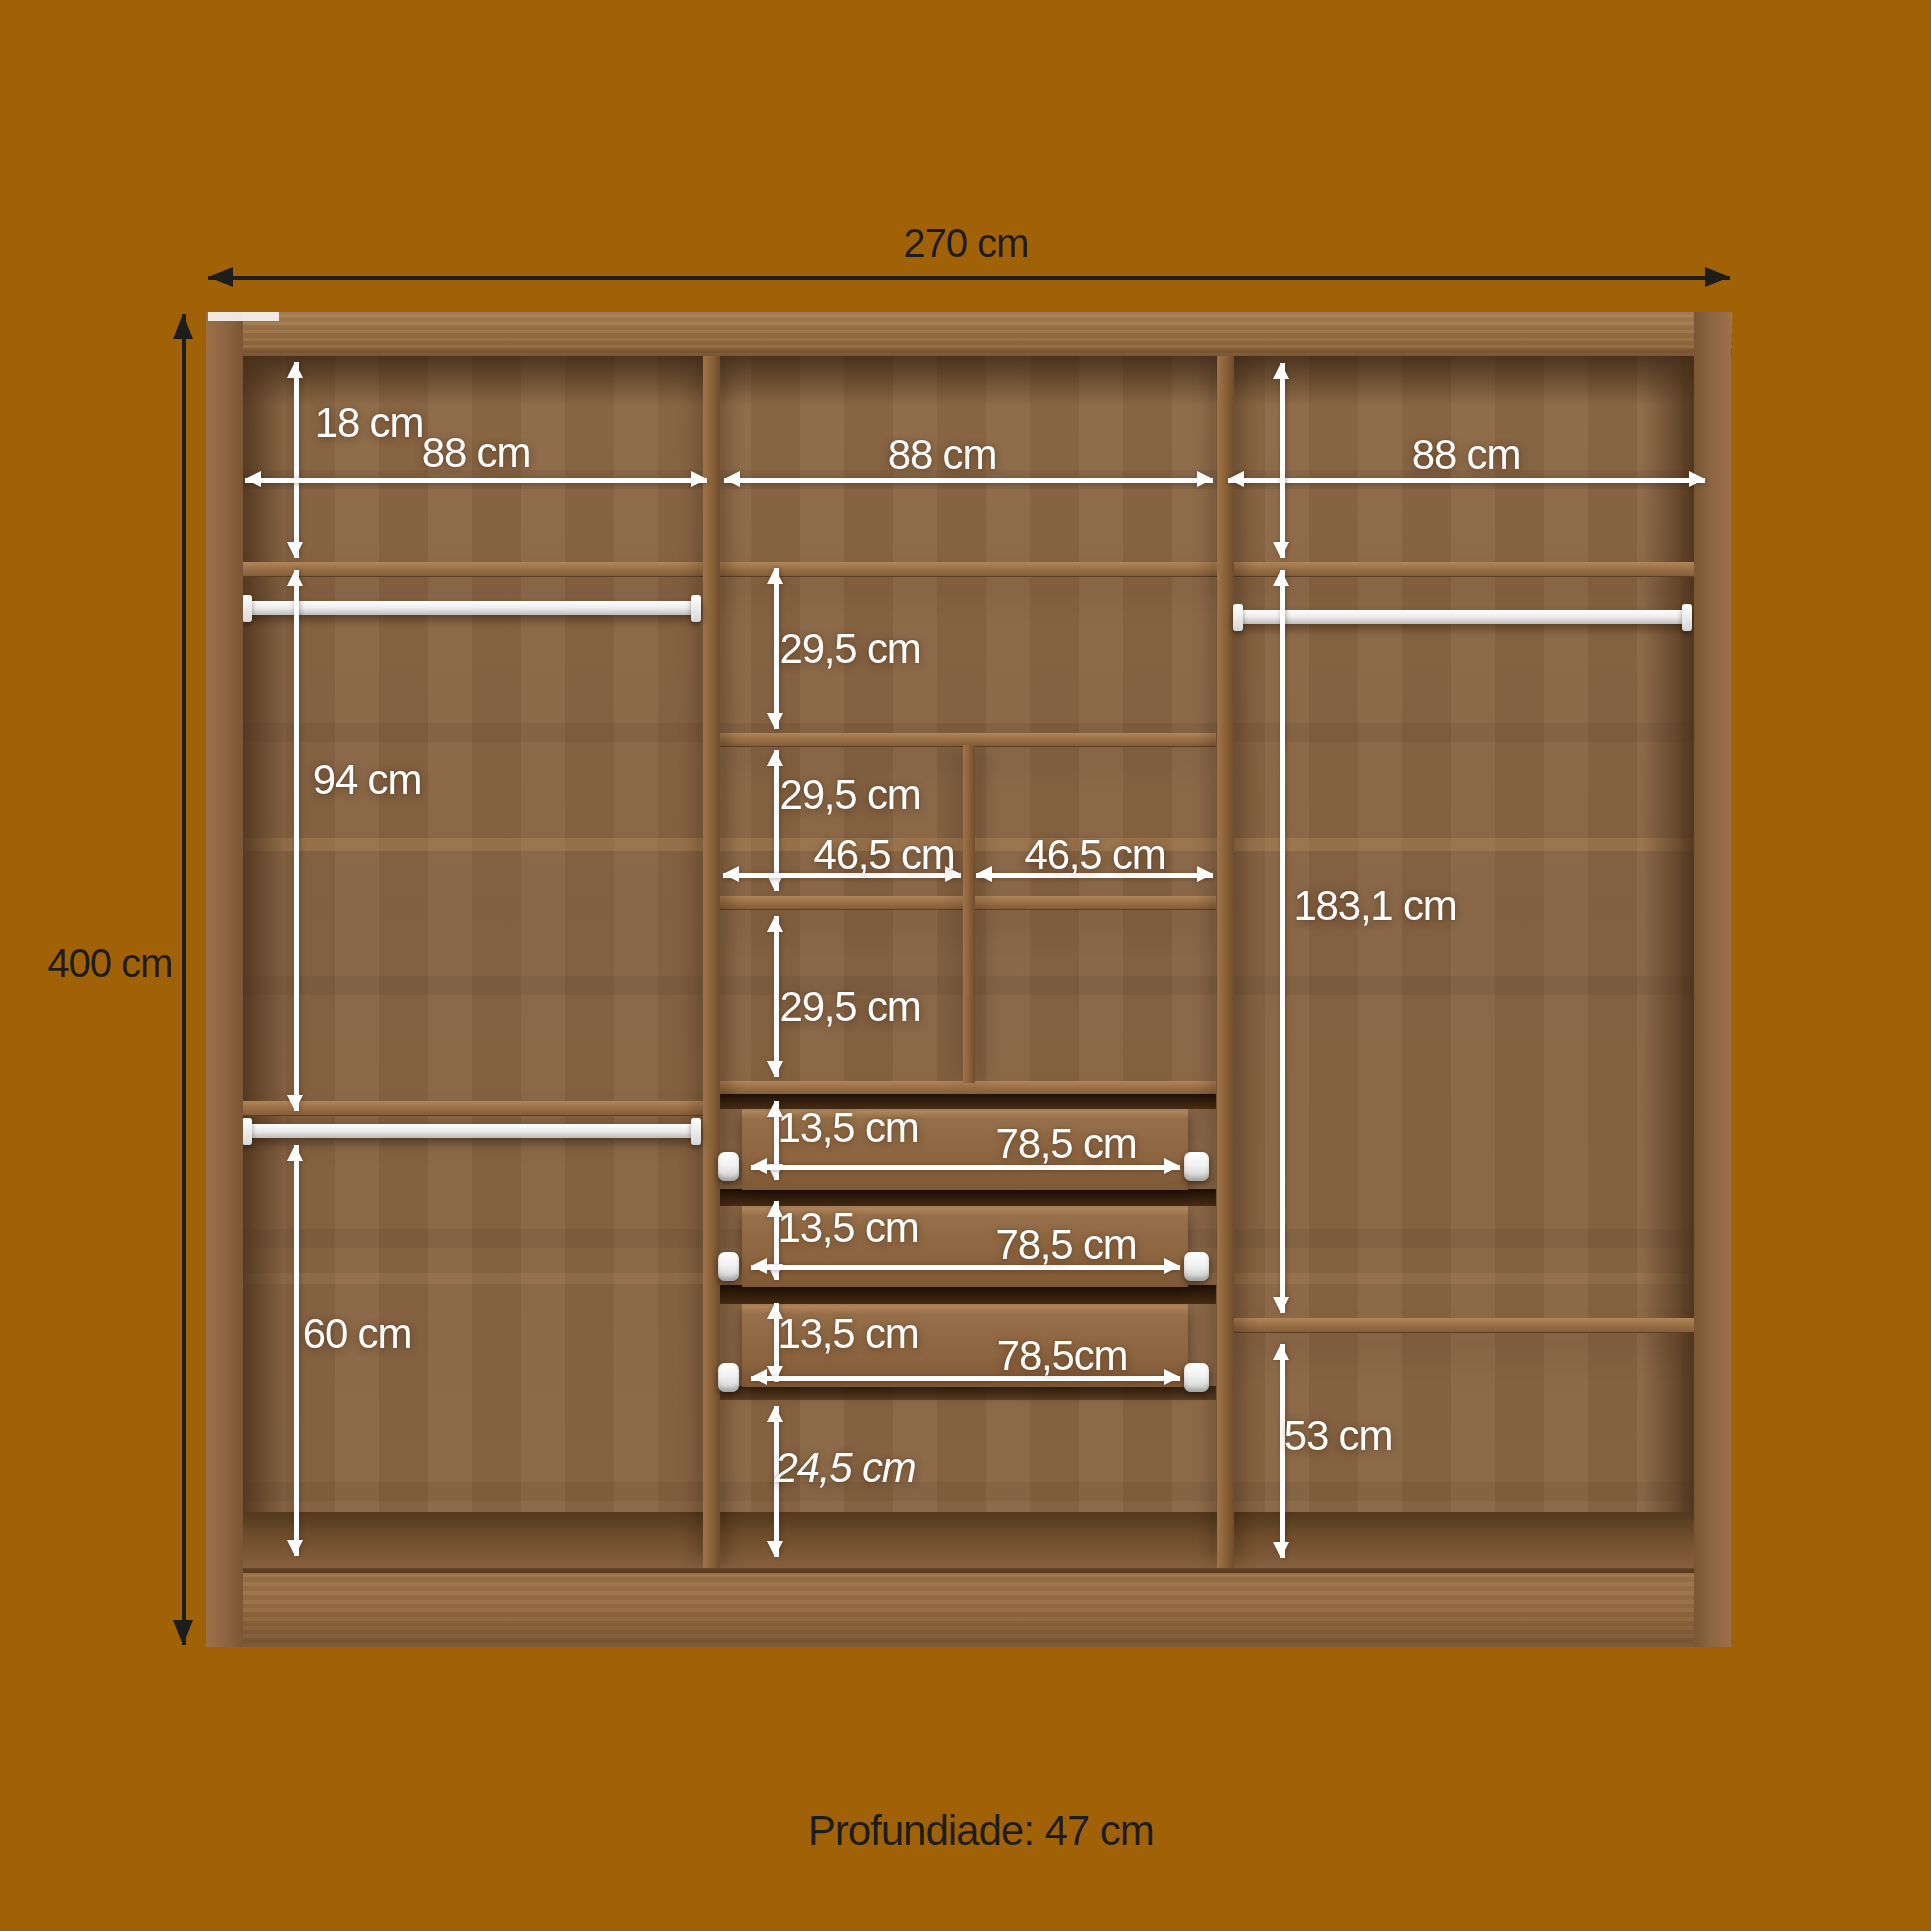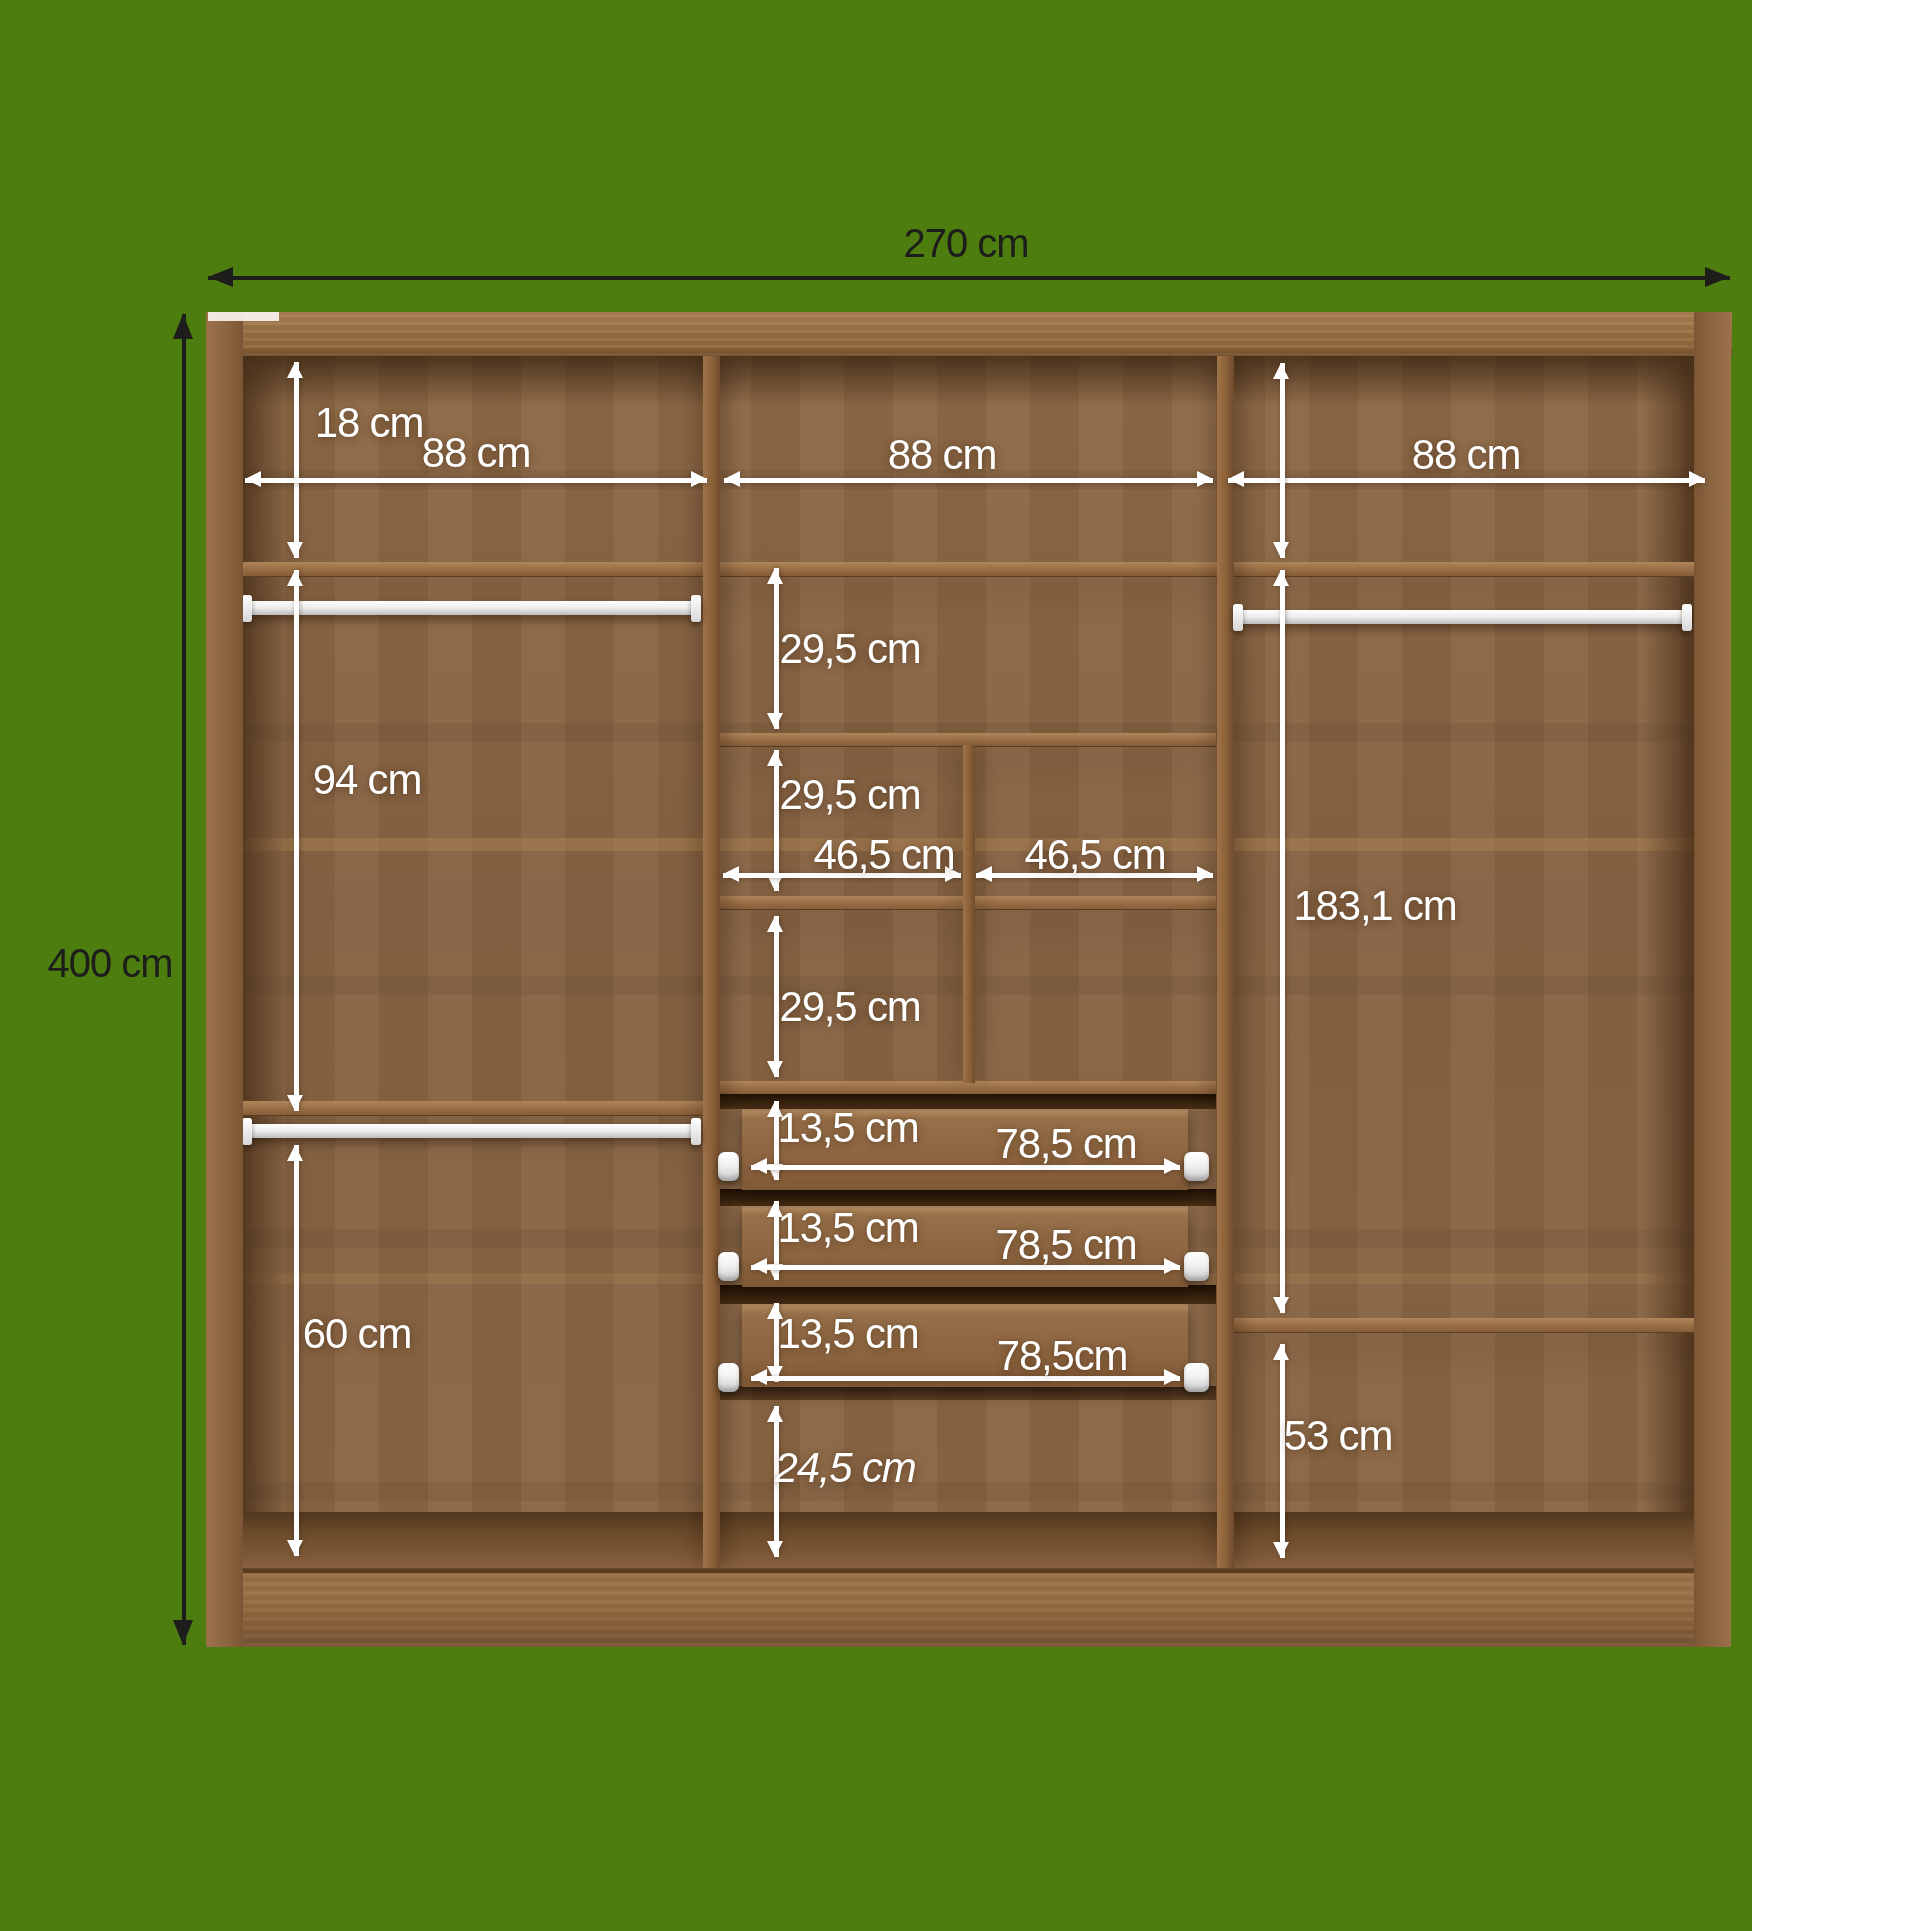--- a/index.html
+++ b/index.html
@@ -1,16 +1,16 @@
 <!DOCTYPE html>
 <html><head>
 <meta charset="utf-8">
 <style>
   html,body{margin:0;padding:0;background:#ffffff;}
-  .canvas{position:relative;width:1752px;height:1931px;background:#4d7c0f;overflow:hidden;
+  .canvas{position:relative;width:1931px;height:1931px;background:#a16207;overflow:hidden;
           font-family:"Liberation Sans", sans-serif;}
   .abs{position:absolute;}
 
   
   .back{background:
       repeating-linear-gradient(180deg, rgba(0,0,0,0) 0 114px, rgba(0,0,0,.055) 114px 133px, rgba(0,0,0,0) 133px 253px),
       repeating-linear-gradient(90deg, rgba(255,255,255,.03) 0 44px, rgba(0,0,0,.035) 44px 93px),
       linear-gradient(180deg,#8d6945 0%,#866242 45%,#8a6643 100%);}
   .seam{background:rgba(196,148,92,.30);}
   .shadeTop{background:linear-gradient(180deg, rgba(35,18,4,.62), rgba(35,18,4,0));}
@@ -175,15 +175,16 @@
 
   <div class="wlv" style="left:774px;top:1406px;height:151px;"></div>
   <div class="lbl" style="left:845px;top:1468px;font-style:italic;">24,5 cm</div>
 
   <div class="wlv" style="left:1280px;top:363px;height:195px;"></div>
   <div class="wlv" style="left:1280px;top:570px;height:743px;"></div>
   <div class="lbl" style="left:1375px;top:906px;">183,1 cm</div>
   <div class="wlv" style="left:1280px;top:1344px;height:214px;"></div>
   <div class="lbl" style="left:1338px;top:1436px;">53 cm</div>
 
+  <div class="lblk footer" style="left:981px;top:1831px;">Profundiade: 47 cm</div>
 
 </div>
 
 
 </body></html>

